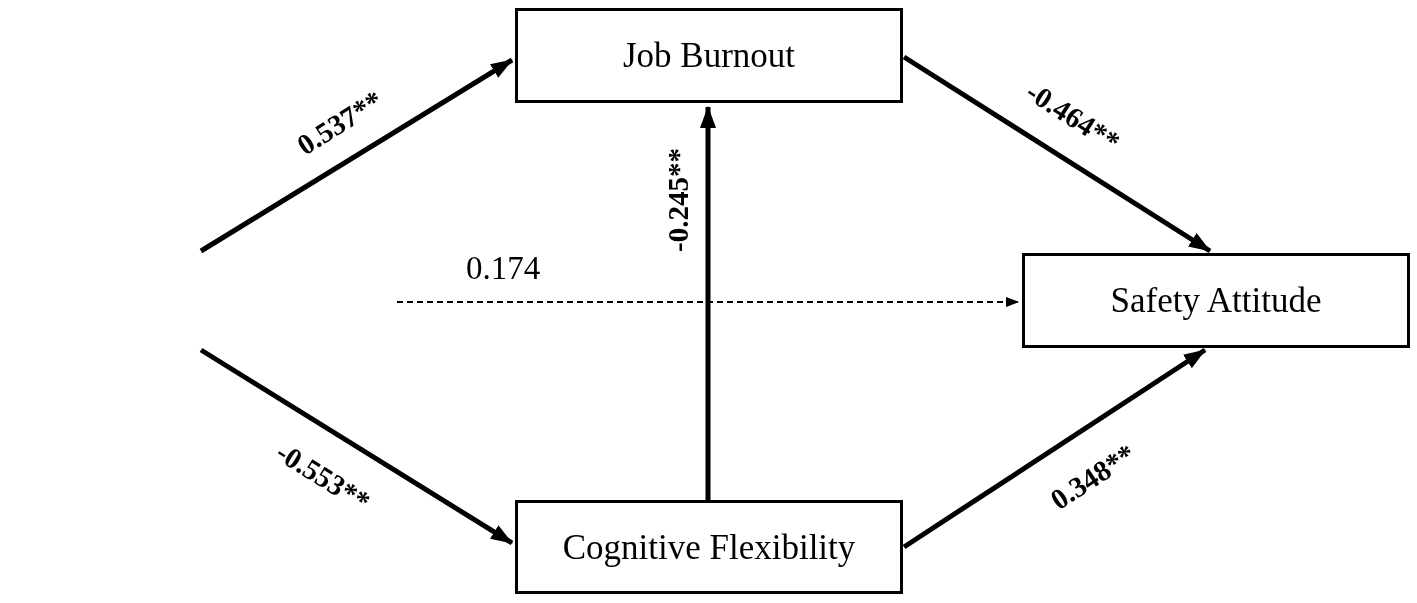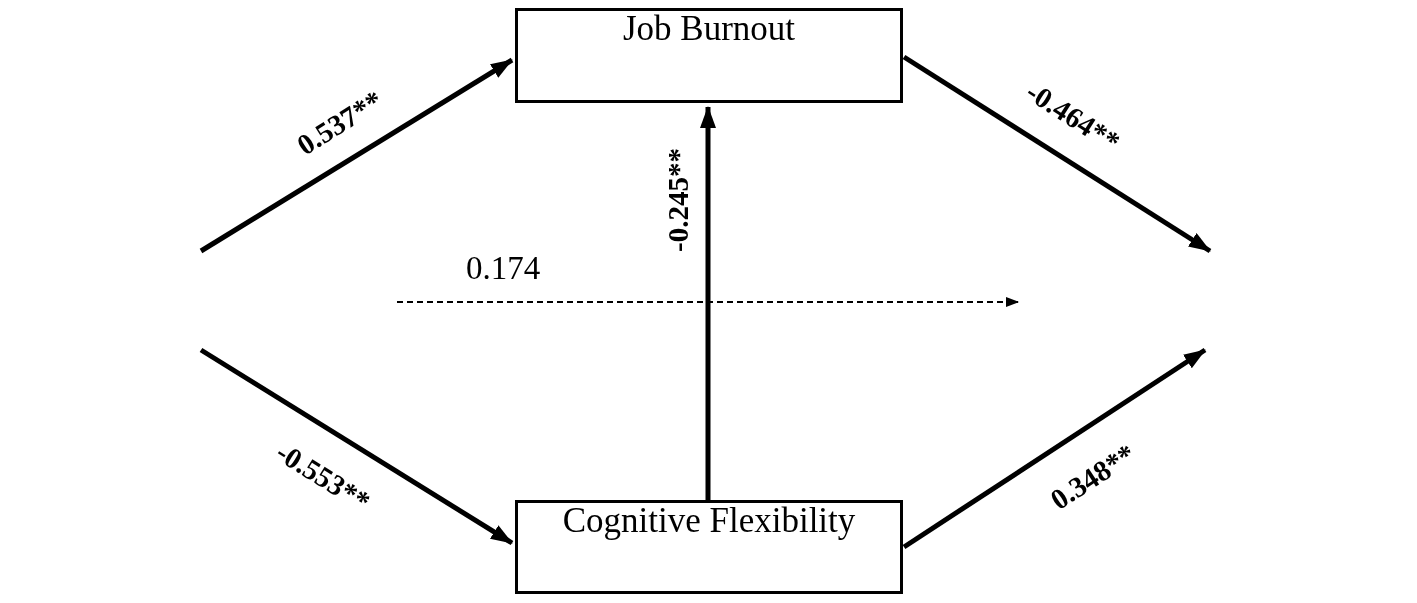--- a/index.html
+++ b/index.html
@@ -22,21 +22,21 @@
     top: 0;
     width: 1417px;
     height: 603px;
   }
   .node {
     position: absolute;
     box-sizing: border-box;
     border: 3px solid #000000;
     background: #ffffff;
     display: flex;
-    align-items: flex-start;
+    align-items: center;
     justify-content: center;
     font-size: 35px;
     line-height: 1;
     white-space: nowrap;
   }
   .node-perceived-stress   { left: 8px;    top: 253px; width: 388px; height: 95px; }
   .node-job-burnout        { left: 515px;  top: 8px;   width: 388px; height: 95px; }
   .node-cognitive-flex     { left: 515px;  top: 500px; width: 388px; height: 94px; }
   .node-safety-attitude    { left: 1022px; top: 253px; width: 388px; height: 95px; }
   .coef {
@@ -88,20 +88,23 @@
 
 
   <div class="node node-job-burnout">
     <span>Job Burnout</span>
   </div>
 
   <div class="node node-cognitive-flex">
     <span>Cognitive Flexibility</span>
   </div>
 
+  <div class="node node-safety-attitude">
+    <span>Safety Attitude</span>
+  </div>
 
   <div class="coef coef-a">0.537**</div>
 
   <div class="coef coef-b">-0.464**</div>
 
   <div class="coef coef-c">-0.553**</div>
 
   <div class="coef coef-d">0.348**</div>
 
   <div class="coef coef-e">-0.245**</div>

